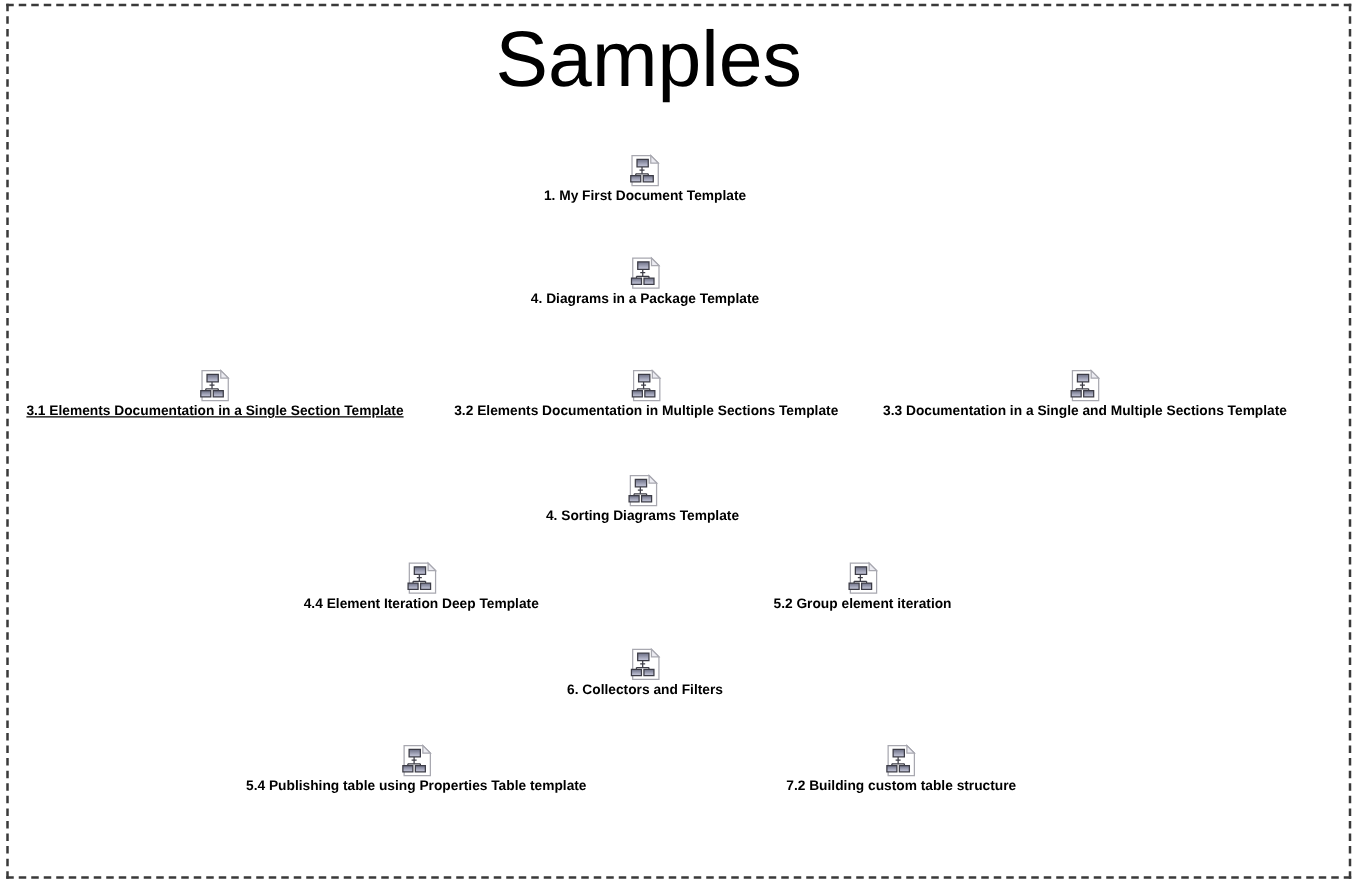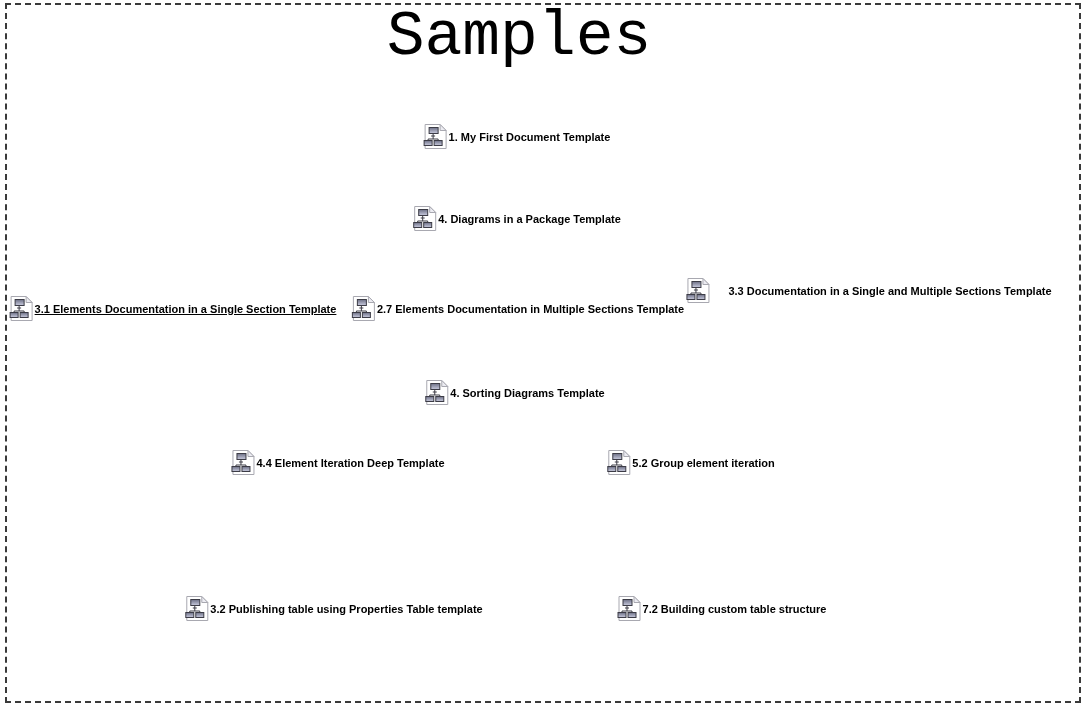--- a/index.html
+++ b/index.html
@@ -19,35 +19,34 @@
     position: absolute;
     left: 5px;
     top: 3px;
     right: 5px;
     bottom: 5px;
     border: 2px dashed #3a3a3a;
     pointer-events: none;
   }
   .diagram-title {
     position: absolute;
-    top: 2px;
+    top: 12px;
     left: 519px;
     transform: translateX(-50%);
     font-size: 63px;
     font-weight: 400;
     color: #000000;
     white-space: nowrap;
     letter-spacing: 0px;
-    font-family: Liberation Mono, monospace;
   }
   .item {
     position: absolute;
     transform: translateX(-50%);
     display: flex;
-    flex-direction: row;
+    flex-direction: column;
     align-items: center;
     white-space: nowrap;
     cursor: default;
   }
   .doc-icon {
     width: 27px;
     height: 27px;
     display: block;
     margin-bottom: 1px;
   }
@@ -152,23 +151,23 @@
             <line x1="9.5" y1="13" x2="13.5" y2="13"></line>
             <line x1="6.5" y1="16" x2="16.5" y2="16"></line>
             <line x1="6.5" y1="16" x2="6.5" y2="17.5"></line>
             <line x1="16.5" y1="16" x2="16.5" y2="17.5"></line>
           </g>
           <rect x="7.5" y="4.5" width="9" height="6" fill="url(#boxgrad)" stroke="#3c3c46" stroke-width="1"></rect>
           <rect x="2.5" y="17.5" width="8" height="5" fill="url(#boxgrad)" stroke="#3c3c46" stroke-width="1"></rect>
           <rect x="12.5" y="17.5" width="8" height="5" fill="url(#boxgrad)" stroke="#3c3c46" stroke-width="1"></rect>
         </svg>
       </span>
-    <span class="item-label">2.7 Elements Documentation in Multiple Sections Template</span>
-  </div>
-  <div class="item" style="left:868px; top:277px;gap:17px;">
+    <span class="item-label">3.2 Elements Documentation in Multiple Sections Template</span>
+  </div>
+  <div class="item" style="left:868px; top:295px;">
     <span class="doc-icon">
         <svg viewBox="0 0 27 27" width="27" height="27" xmlns="http://www.w3.org/2000/svg">
           <path d="M3.5 1.5 L18.5 1.5 L24.5 7.5 L24.5 25.5 L3.5 25.5 Z" fill="#ffffff" stroke="#a8a8b0" stroke-width="1"></path>
           <path d="M18.5 1.5 L18.5 7.5 L24.5 7.5 Z" fill="#ececf2" stroke="#a8a8b0" stroke-width="1"></path>
           <g stroke="#3c3c46" stroke-width="1" fill="none">
             <line x1="11.5" y1="10.5" x2="11.5" y2="16"></line>
             <line x1="9.5" y1="13" x2="13.5" y2="13"></line>
             <line x1="6.5" y1="16" x2="16.5" y2="16"></line>
             <line x1="6.5" y1="16" x2="6.5" y2="17.5"></line>
             <line x1="16.5" y1="16" x2="16.5" y2="17.5"></line>
@@ -233,39 +232,58 @@
             <line x1="16.5" y1="16" x2="16.5" y2="17.5"></line>
           </g>
           <rect x="7.5" y="4.5" width="9" height="6" fill="url(#boxgrad)" stroke="#3c3c46" stroke-width="1"></rect>
           <rect x="2.5" y="17.5" width="8" height="5" fill="url(#boxgrad)" stroke="#3c3c46" stroke-width="1"></rect>
           <rect x="12.5" y="17.5" width="8" height="5" fill="url(#boxgrad)" stroke="#3c3c46" stroke-width="1"></rect>
         </svg>
       </span>
     <span class="item-label">5.2 Group element iteration</span>
   </div>
 
+  <div class="item" style="left:516px; top:518px;">
+    <span class="doc-icon">
+        <svg viewBox="0 0 27 27" width="27" height="27" xmlns="http://www.w3.org/2000/svg">
+          <path d="M3.5 1.5 L18.5 1.5 L24.5 7.5 L24.5 25.5 L3.5 25.5 Z" fill="#ffffff" stroke="#a8a8b0" stroke-width="1"></path>
+          <path d="M18.5 1.5 L18.5 7.5 L24.5 7.5 Z" fill="#ececf2" stroke="#a8a8b0" stroke-width="1"></path>
+          <g stroke="#3c3c46" stroke-width="1" fill="none">
+            <line x1="11.5" y1="10.5" x2="11.5" y2="16"></line>
+            <line x1="9.5" y1="13" x2="13.5" y2="13"></line>
+            <line x1="6.5" y1="16" x2="16.5" y2="16"></line>
+            <line x1="6.5" y1="16" x2="6.5" y2="17.5"></line>
+            <line x1="16.5" y1="16" x2="16.5" y2="17.5"></line>
+          </g>
+          <rect x="7.5" y="4.5" width="9" height="6" fill="url(#boxgrad)" stroke="#3c3c46" stroke-width="1"></rect>
+          <rect x="2.5" y="17.5" width="8" height="5" fill="url(#boxgrad)" stroke="#3c3c46" stroke-width="1"></rect>
+          <rect x="12.5" y="17.5" width="8" height="5" fill="url(#boxgrad)" stroke="#3c3c46" stroke-width="1"></rect>
+        </svg>
+      </span>
+    <span class="item-label">6. Collectors and Filters</span>
+  </div>
 
   <div class="item" style="left:333px; top:595px;">
     <span class="doc-icon">
         <svg viewBox="0 0 27 27" width="27" height="27" xmlns="http://www.w3.org/2000/svg">
           <path d="M3.5 1.5 L18.5 1.5 L24.5 7.5 L24.5 25.5 L3.5 25.5 Z" fill="#ffffff" stroke="#a8a8b0" stroke-width="1"></path>
           <path d="M18.5 1.5 L18.5 7.5 L24.5 7.5 Z" fill="#ececf2" stroke="#a8a8b0" stroke-width="1"></path>
           <g stroke="#3c3c46" stroke-width="1" fill="none">
             <line x1="11.5" y1="10.5" x2="11.5" y2="16"></line>
             <line x1="9.5" y1="13" x2="13.5" y2="13"></line>
             <line x1="6.5" y1="16" x2="16.5" y2="16"></line>
             <line x1="6.5" y1="16" x2="6.5" y2="17.5"></line>
             <line x1="16.5" y1="16" x2="16.5" y2="17.5"></line>
           </g>
           <rect x="7.5" y="4.5" width="9" height="6" fill="url(#boxgrad)" stroke="#3c3c46" stroke-width="1"></rect>
           <rect x="2.5" y="17.5" width="8" height="5" fill="url(#boxgrad)" stroke="#3c3c46" stroke-width="1"></rect>
           <rect x="12.5" y="17.5" width="8" height="5" fill="url(#boxgrad)" stroke="#3c3c46" stroke-width="1"></rect>
         </svg>
       </span>
-    <span class="item-label">3.2 Publishing table using Properties Table template</span>
+    <span class="item-label">5.4 Publishing table using Properties Table template</span>
   </div>
   <div class="item" style="left:705px; top:595px;margin-left:16px;">
     <span class="doc-icon">
         <svg viewBox="0 0 27 27" width="27" height="27" xmlns="http://www.w3.org/2000/svg">
           <path d="M3.5 1.5 L18.5 1.5 L24.5 7.5 L24.5 25.5 L3.5 25.5 Z" fill="#ffffff" stroke="#a8a8b0" stroke-width="1"></path>
           <path d="M18.5 1.5 L18.5 7.5 L24.5 7.5 Z" fill="#ececf2" stroke="#a8a8b0" stroke-width="1"></path>
           <g stroke="#3c3c46" stroke-width="1" fill="none">
             <line x1="11.5" y1="10.5" x2="11.5" y2="16"></line>
             <line x1="9.5" y1="13" x2="13.5" y2="13"></line>
             <line x1="6.5" y1="16" x2="16.5" y2="16"></line>

